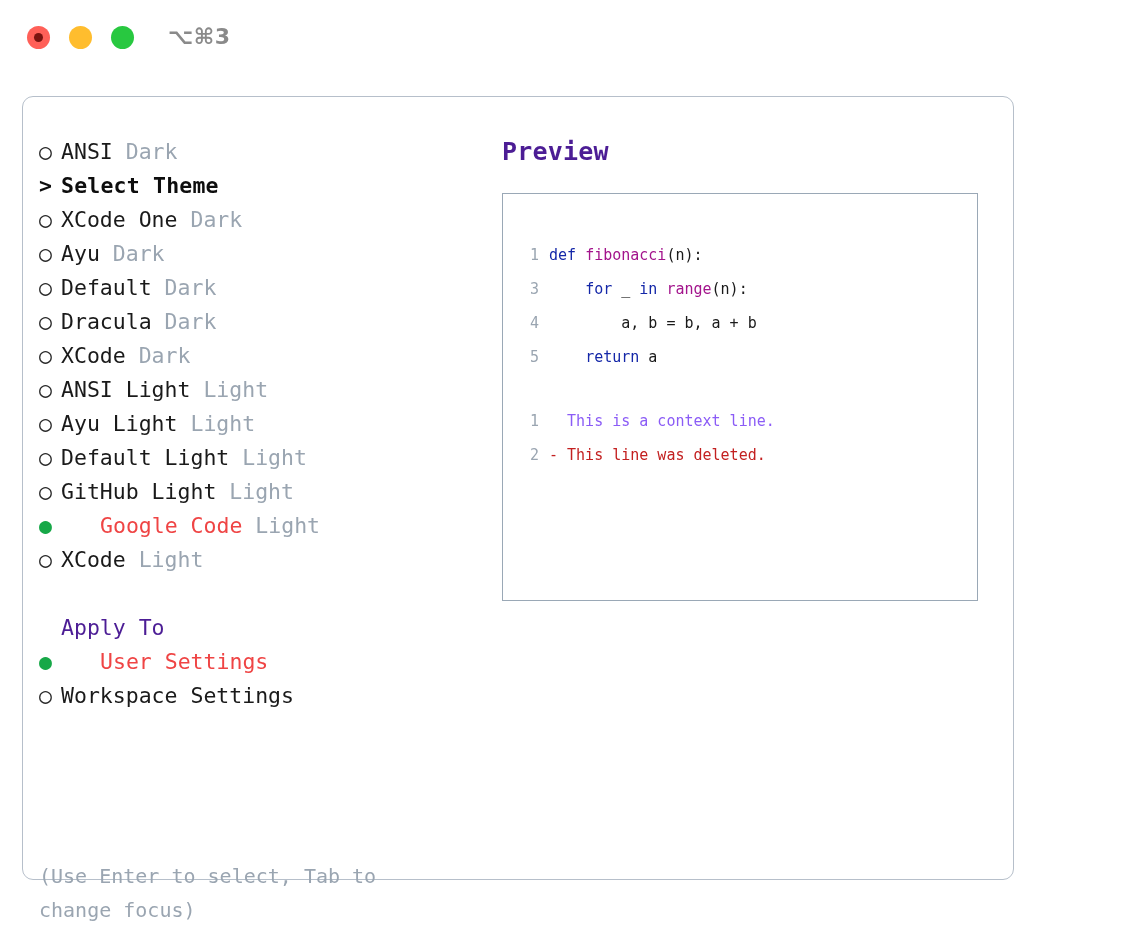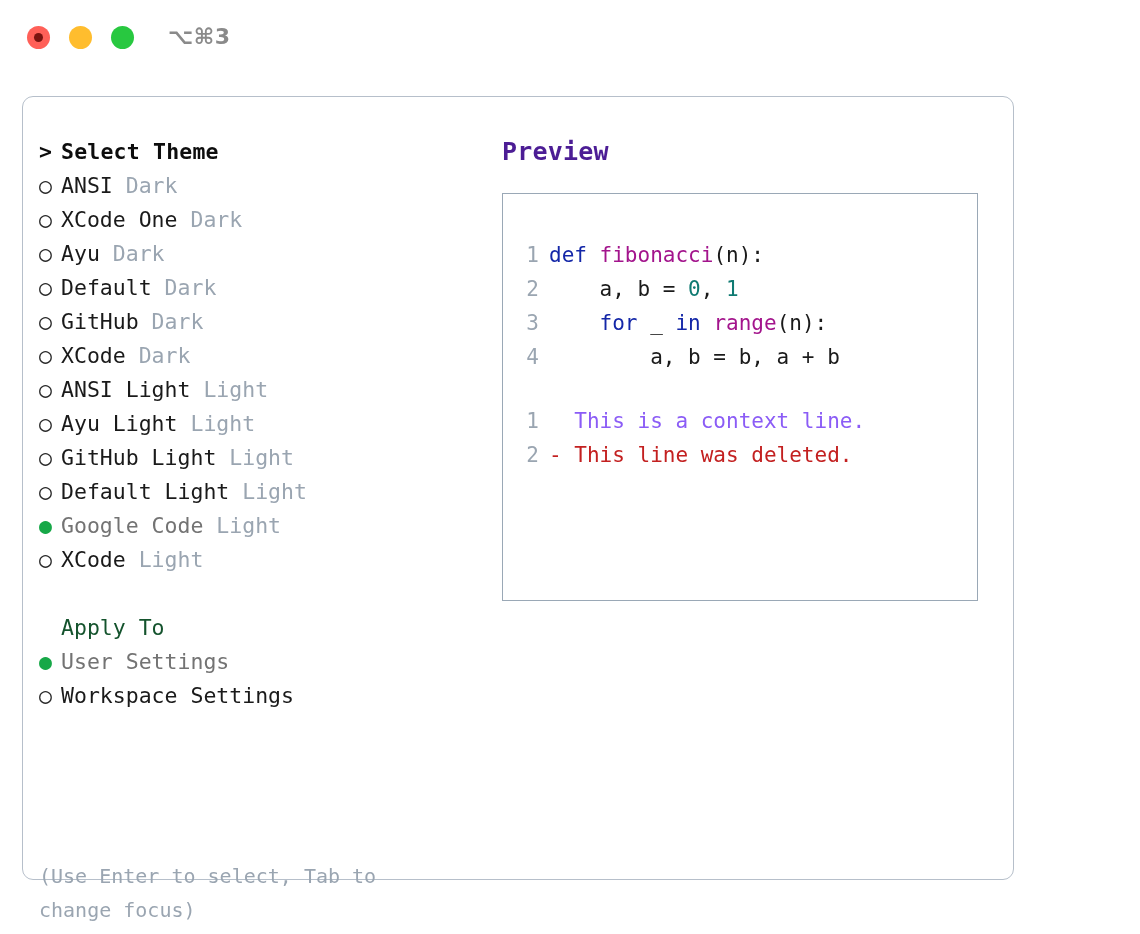--- a/index.html
+++ b/index.html
@@ -96,23 +96,23 @@
     display: inline-block;
     width: 22px;
     color: #2b2b2b;
   }
   .row.header {
     font-weight: 700;
     color: #0d0d0d;
     letter-spacing: 0.2px;
   }
   .row.header .marker { font-weight: 700; color: #0d0d0d; }
-  .row.plainheader { color: #14532d; }
+  .row.plainheader { color: #4c1d95; }
   .row.plainheader .marker { color: transparent; }
-  .row.selected .name   { color: #737373; }
+  .row.selected .name   { color: #ef4444; margin-left: 39px; }
   .row.selected .marker { color: #17a848; }
   .name { color: #1a1a1a; }
   .variant { color: #9aa5b1; }
 
   .spacer-sm { height: 34px; }
 
   .hint {
     position: absolute;
     left: 16px;
     top: 762px;
@@ -140,21 +140,21 @@
     margin-top: 24px;
     width: 476px;
     height: 408px;
     box-sizing: border-box;
     border: 1.8px solid #9aa8b6;
     background: #ffffff;
     padding: 44px 0 0 0;
     overflow: hidden;
   }
   .code-line {
-    font-size: 21px;
+    font-size: 15px;
     line-height: 34px;
     white-space: pre;
     padding-left: 14px;
   }
   .lineno {
     display: inline-block;
     width: 22px;
     text-align: right;
     color: #9aa5b1;
     margin-right: 10px;
@@ -179,52 +179,52 @@
       <span class="light yellow"></span>
       <span class="light green"></span>
     </div>
     <div class="titlebar-shortcut">⌥⌘3</div>
   </div>
 
   <div class="panel">
 
     <div class="left-col">
       <div id="theme-list">
+          <div class="row"><span class="marker">○</span><span class="name">ANSI </span><span class="variant">Dark</span></div>
           <div class="row header"><span class="marker">&gt;</span><span>Select Theme</span></div>
-          <div class="row"><span class="marker">○</span><span class="name">ANSI </span><span class="variant">Dark</span></div>
           <div class="row"><span class="marker">○</span><span class="name">XCode One </span><span class="variant">Dark</span></div>
           <div class="row"><span class="marker">○</span><span class="name">Ayu </span><span class="variant">Dark</span></div>
           <div class="row"><span class="marker">○</span><span class="name">Default </span><span class="variant">Dark</span></div>
-          <div class="row"><span class="marker">○</span><span class="name">GitHub </span><span class="variant">Dark</span></div>
+          <div class="row"><span class="marker">○</span><span class="name">Dracula </span><span class="variant">Dark</span></div>
           <div class="row"><span class="marker">○</span><span class="name">XCode </span><span class="variant">Dark</span></div>
           <div class="row"><span class="marker">○</span><span class="name">ANSI Light </span><span class="variant">Light</span></div>
           <div class="row"><span class="marker">○</span><span class="name">Ayu Light </span><span class="variant">Light</span></div>
+          <div class="row"><span class="marker">○</span><span class="name">Default Light </span><span class="variant">Light</span></div>
           <div class="row"><span class="marker">○</span><span class="name">GitHub Light </span><span class="variant">Light</span></div>
-          <div class="row"><span class="marker">○</span><span class="name">Default Light </span><span class="variant">Light</span></div>
           <div class="row selected"><span class="marker">●</span><span class="name">Google Code </span><span class="variant">Light</span></div>
           <div class="row"><span class="marker">○</span><span class="name">XCode </span><span class="variant">Light</span></div>
         </div>
       <div class="spacer-sm"></div>
       <div id="apply-list">
           <div class="row plainheader"><span class="marker">&nbsp;</span><span>Apply To</span></div>
           <div class="row selected"><span class="marker">●</span><span class="name">User Settings</span></div>
           <div class="row"><span class="marker">○</span><span class="name">Workspace Settings</span></div>
         </div>
     </div>
 
     <div class="hint">(Use Enter to select, Tab to change focus)</div>
 
     <div class="right-col">
       <div class="preview-title">Preview</div>
       <div class="code-box">
         <div id="code-lines">
             <div class="code-line"><span class="lineno">1</span><span class="tok-kw">def </span><span class="tok-fn">fibonacci</span><span class="tok-txt">(n):</span></div>
-            <div class="code-line"><span class="lineno">2</span><span class="tok-txt">    a, b = </span><span class="tok-num">0</span><span class="tok-txt">, </span><span class="tok-num">1</span></div>
             <div class="code-line"><span class="lineno">3</span><span class="tok-txt">    </span><span class="tok-kw">for</span><span class="tok-txt"> _ </span><span class="tok-kw">in</span><span class="tok-txt"> </span><span class="tok-fn">range</span><span class="tok-txt">(n):</span></div>
             <div class="code-line"><span class="lineno">4</span><span class="tok-txt">        a, b = b, a + b</span></div>
+            <div class="code-line"><span class="lineno">5</span><span class="tok-txt">    </span><span class="tok-kw">return</span><span class="tok-txt"> a</span></div>
           </div>
         <div class="blank-line"></div>
         <div id="diff-lines">
             <div class="code-line"><span class="lineno">1</span><span class="tok-ctx">  This is a context line.</span></div>
             <div class="code-line"><span class="lineno">2</span><span class="tok-del">- This line was deleted.</span></div>
           </div>
       </div>
     </div>
 
   </div>

